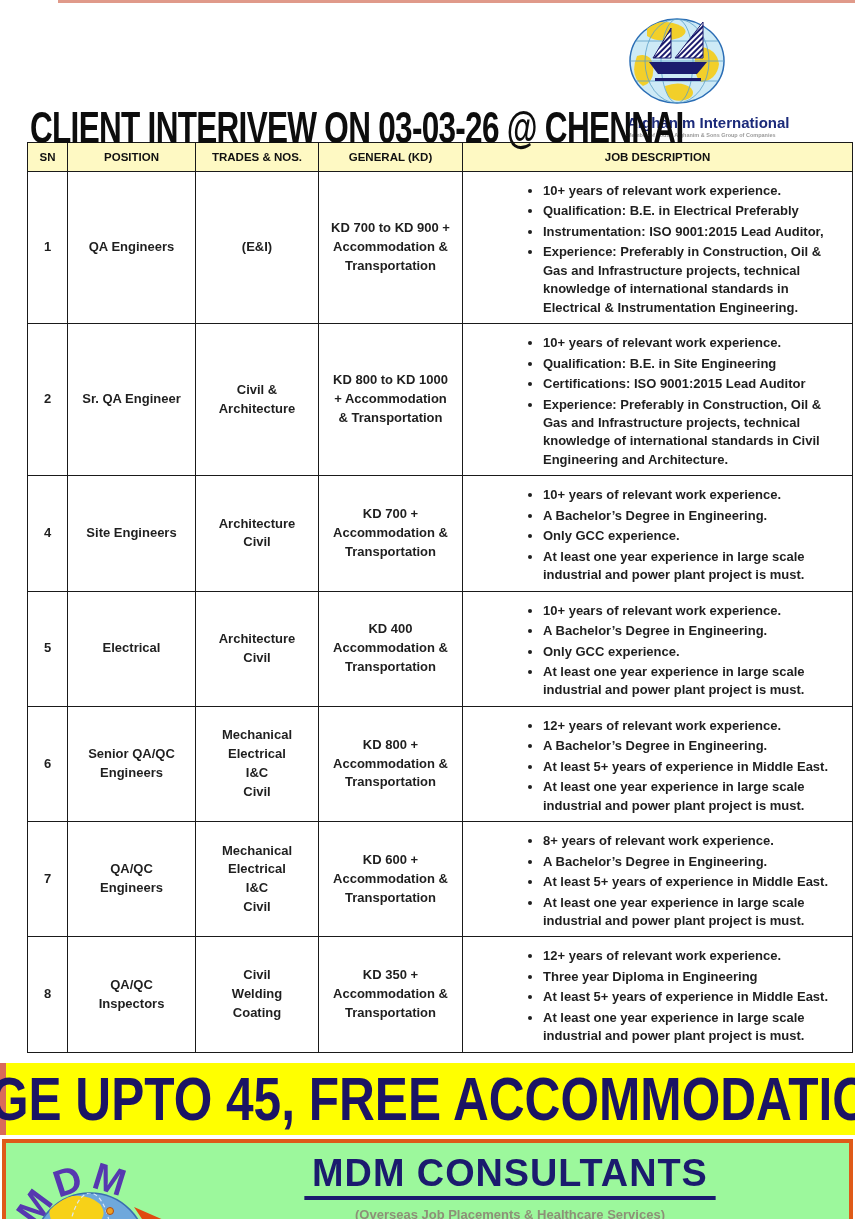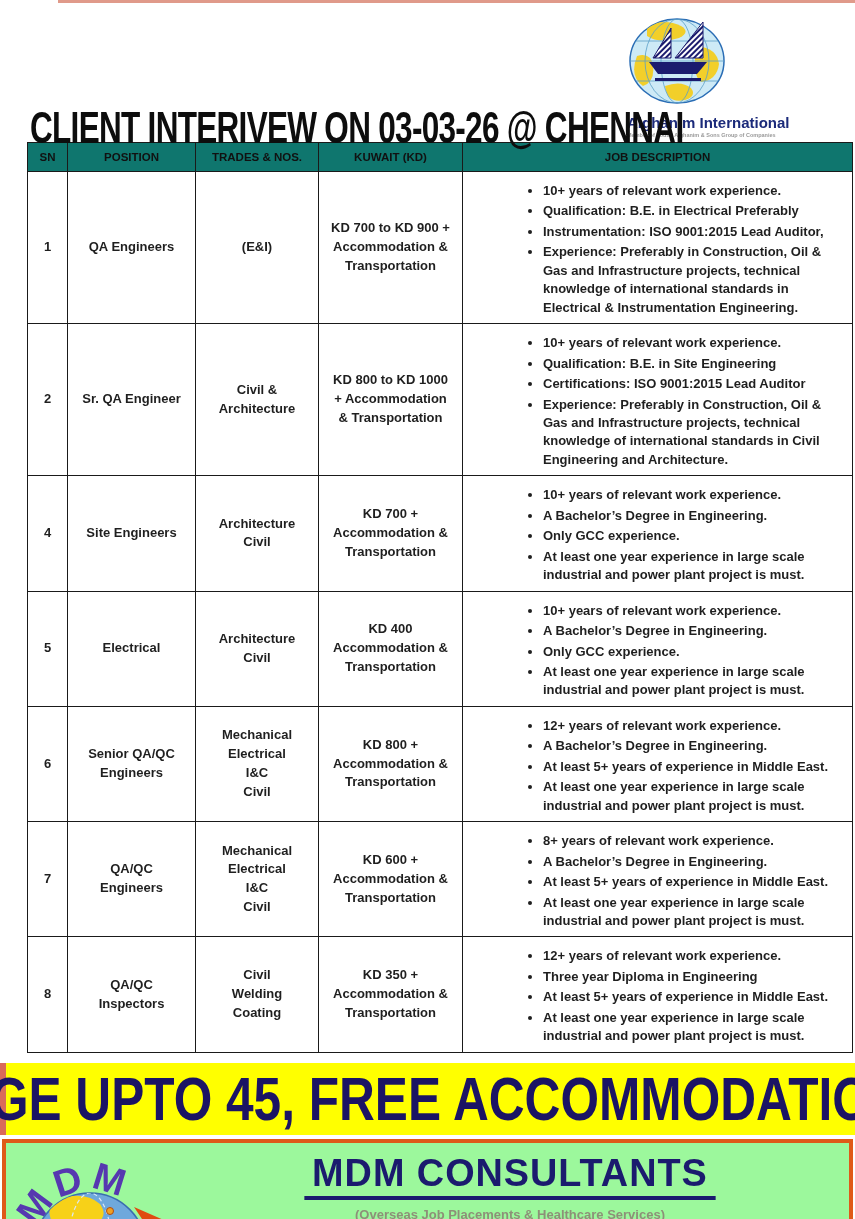--- a/index.html
+++ b/index.html
@@ -35,21 +35,21 @@
   
   table.jobs{
     margin:4px 0 0 27px;border-collapse:collapse;table-layout:fixed;width:825px;
   }
   table.jobs col.w-sn{width:40px;}
   table.jobs col.w-pos{width:128px;}
   table.jobs col.w-trd{width:123px;}
   table.jobs col.w-sal{width:144px;}
   table.jobs col.w-desc{width:390px;}
   table.jobs th{
-    background:#0f766e;border:1.7px solid #1a1a1a;
+    background:#fef9c3;border:1.7px solid #1a1a1a;
     font-size:11.5px;font-weight:bold;color:#111;padding:8px 2px;text-align:center;
   }
   table.jobs td{
     border:1.7px solid #1a1a1a;font-weight:bold;font-size:13px;color:#1f1f1f;
     text-align:center;vertical-align:middle;white-space:pre-line;line-height:1.45;
     padding:2px;
   }
   table.jobs td.c-desc{
     text-align:left;vertical-align:top;padding:10px 4px 4px 0;white-space:normal;
   }
@@ -143,21 +143,21 @@
         <col class="w-pos">
         <col class="w-trd">
         <col class="w-sal">
         <col class="w-desc">
     </colgroup>
     <thead>
       <tr id="jobs-thead-row">
           <th>SN</th>
           <th>POSITION</th>
           <th>TRADES &amp; NOS.</th>
-          <th>KUWAIT  (KD)</th>
+          <th>GENERAL  (KD)</th>
           <th>JOB DESCRIPTION</th>
         </tr>
     </thead>
     <tbody id="jobs-tbody">
         <tr>
           <td class="c-sn">1</td>
           <td class="c-pos">QA Engineers</td>
           <td class="c-trd">(E&amp;I)</td>
           <td class="c-sal">KD 700 to KD 900 +
 Accommodation &amp;

